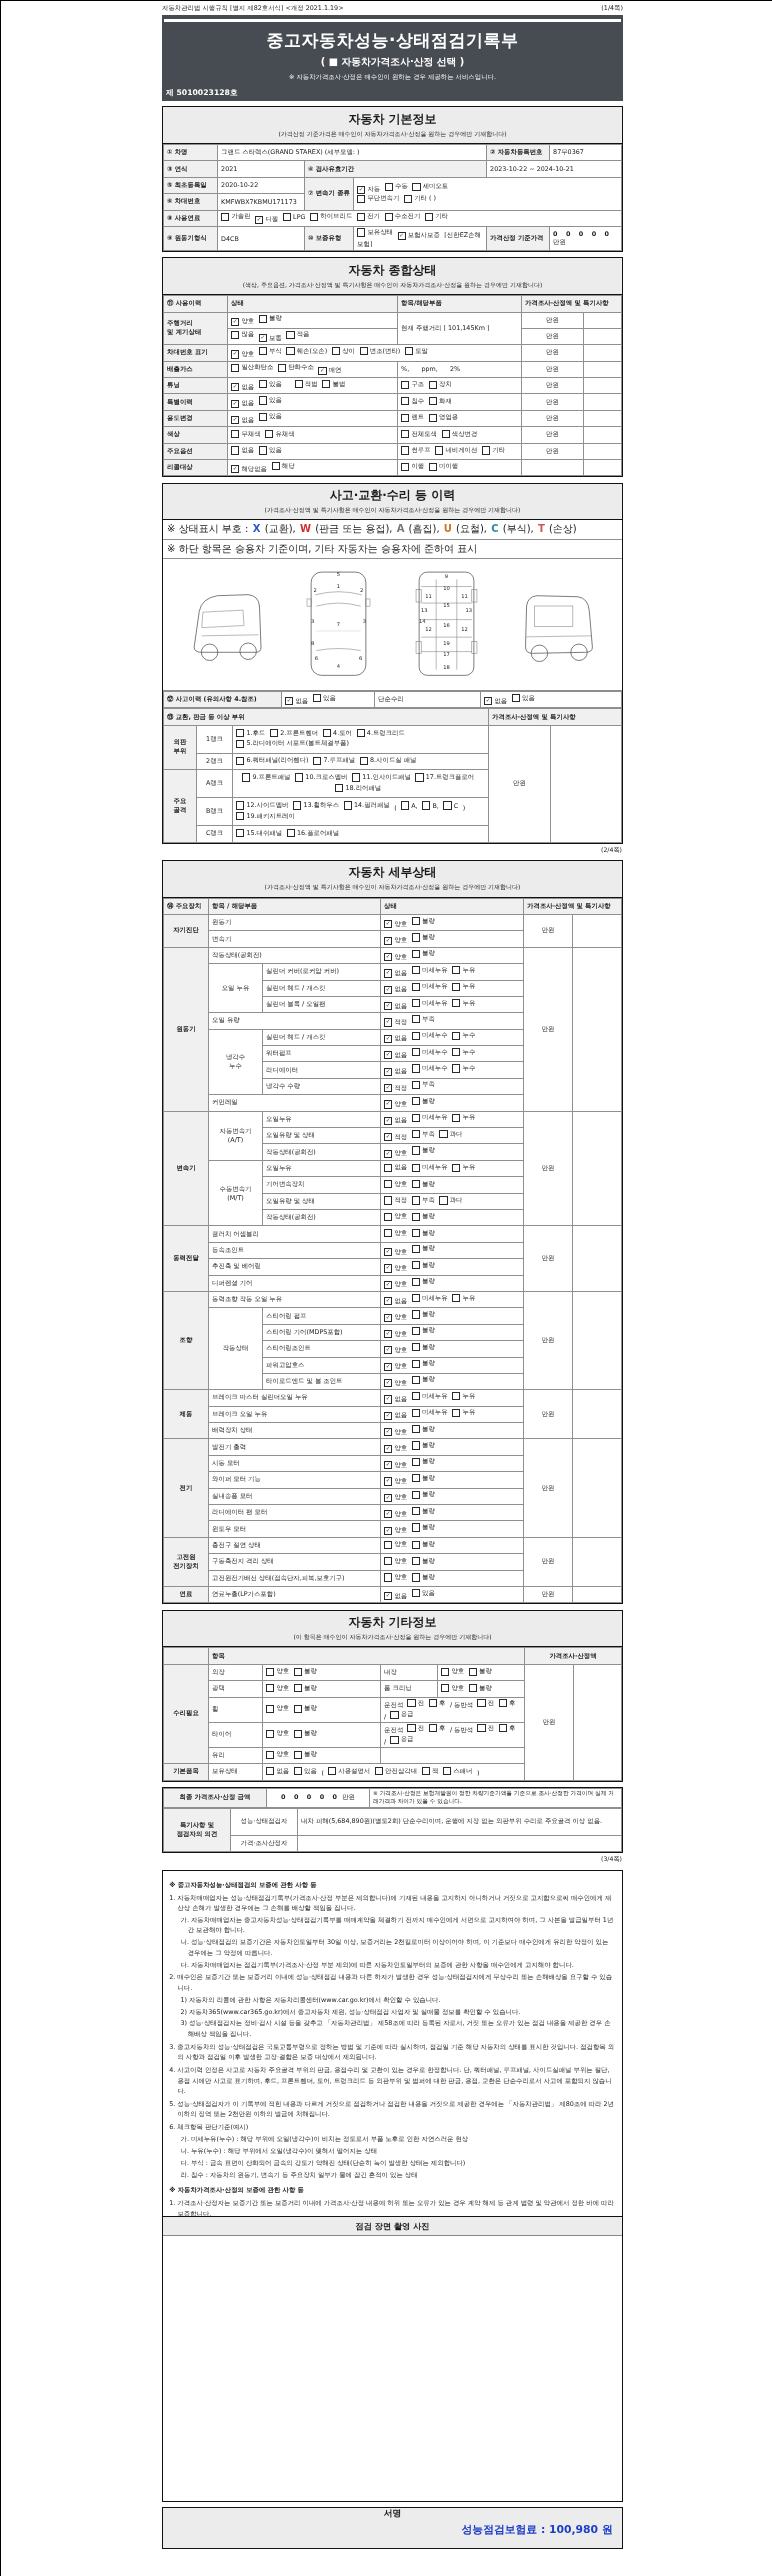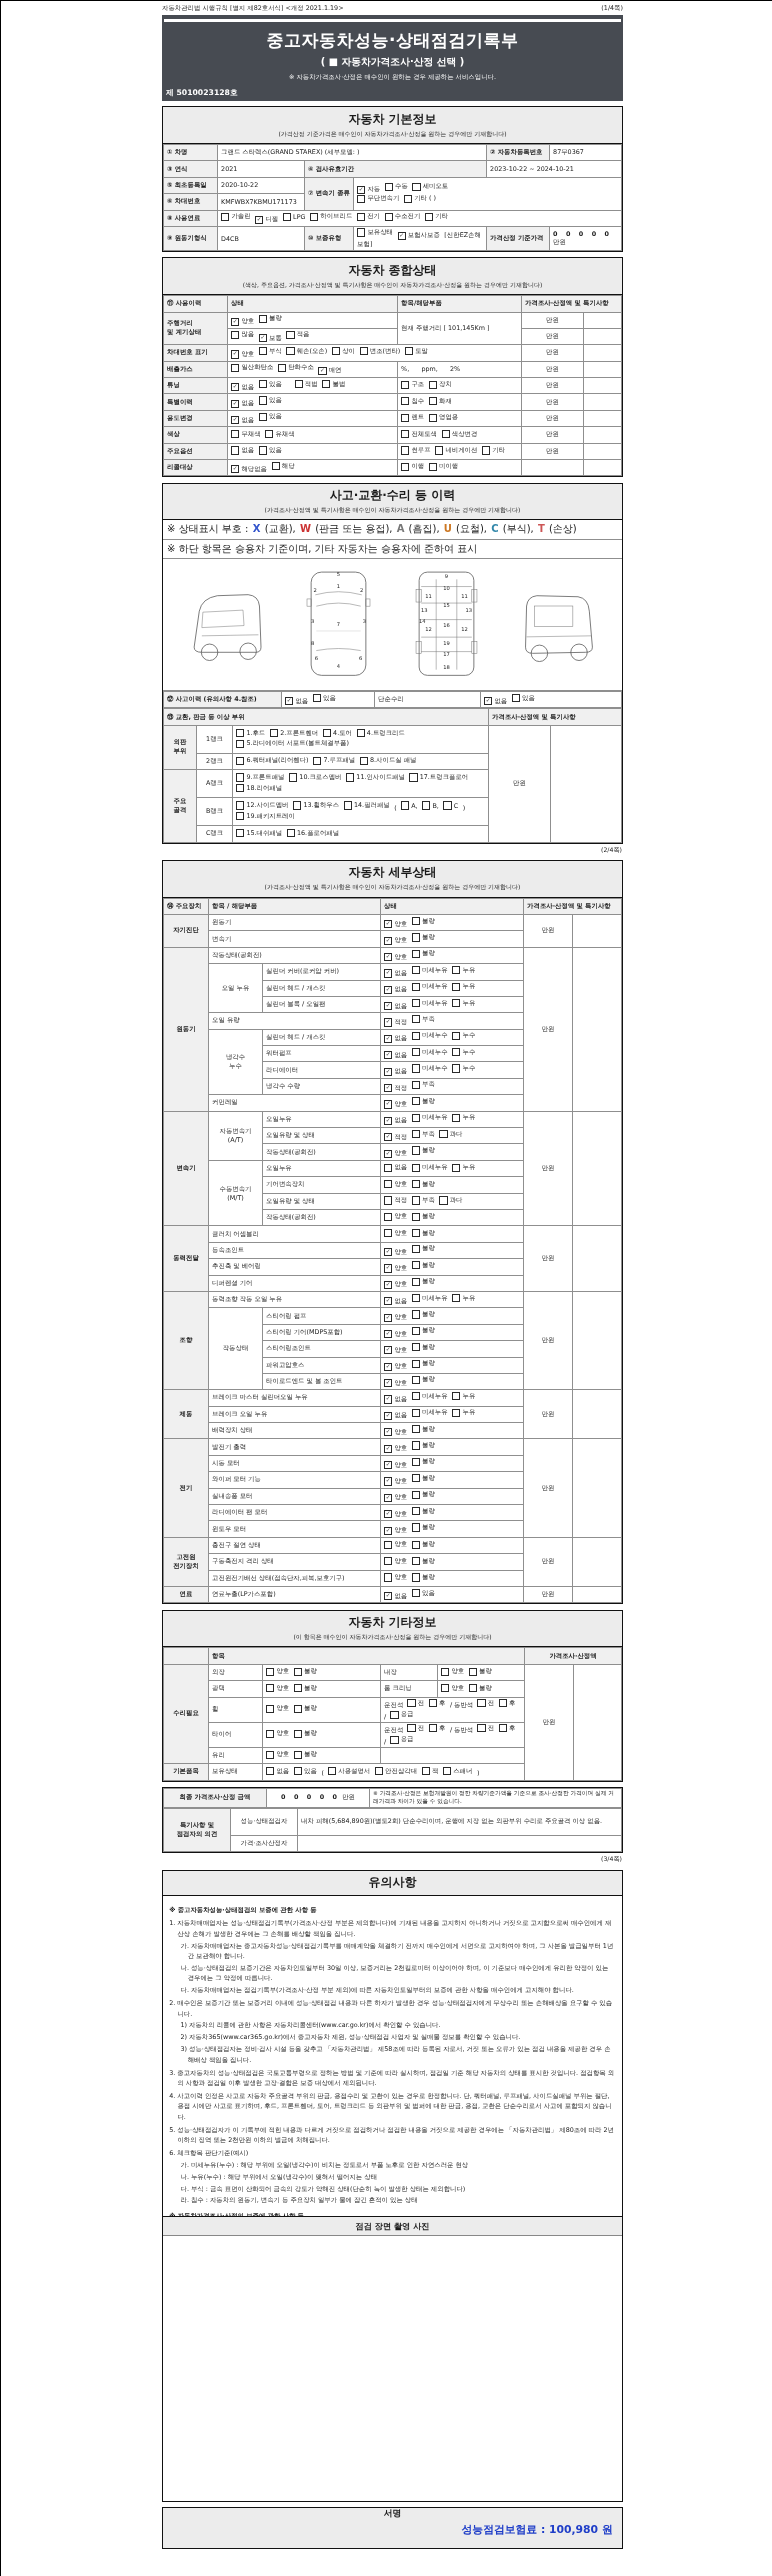--- a/index.html
+++ b/index.html
@@ -534,21 +534,21 @@
                   <span class="cb"></span>
                   <span>7.루프패널</span>
                 </span><span class="opt">
                   <span class="cb"></span>
                   <span>8.사이드실 패널</span>
                 </span></td>
             </tr>
             <tr>
               <td class="hd ctr" rowspan="3">주요<br>골격</td>
               <td class="ctr">A랭크</td>
-              <td style="height: 25px;"><span class="opt">
+              <td style="height: 25px; text-align: center;"><span class="opt">
                   <span class="cb"></span>
                   <span>9.프론트패널</span>
                 </span><span class="opt">
                   <span class="cb"></span>
                   <span>10.크로스멤버</span>
                 </span><span class="opt">
                   <span class="cb"></span>
                   <span>11.인사이드패널</span>
                 </span><span class="opt">
                   <span class="cb"></span>
@@ -1294,23 +1294,20 @@
         <tr>
           <td class="ctr">가격·조사산정자</td>
           <td></td>
         </tr>
       </tbody>
         </table>
     </div>
     <div class="pagemark">(3/4쪽)</div>
 
     <div class="sec">
-      <div class="sec-title">
-        <div class="h">유의사항</div>
-      </div>
       <div class="notices-body" id="notices-body">
           <div class="nt-h">※ 중고자동차성능·상태점검의 보증에 관한 사항 등</div>
           <div class="nt-p">1. 자동차매매업자는 성능·상태점검기록부(가격조사·산정 부분은 제외합니다)에 기재된 내용을 고지하지 아니하거나 거짓으로 고지함으로써 매수인에게 재산상 손해가 발생한 경우에는 그 손해를 배상할 책임을 집니다.</div>
           <div class="nt-s">가. 자동차매매업자는 중고자동차성능·상태점검기록부를 매매계약을 체결하기 전까지 매수인에게 서면으로 고지하여야 하며, 그 사본을 발급일부터 1년간 보관해야 합니다.</div>
           <div class="nt-s">나. 성능·상태점검의 보증기간은 자동차인도일부터 30일 이상, 보증거리는 2천킬로미터 이상이어야 하며, 이 기준보다 매수인에게 유리한 약정이 있는 경우에는 그 약정에 따릅니다.</div>
           <div class="nt-s">다. 자동차매매업자는 점검기록부(가격조사·산정 부분 제외)에 따른 자동차인도일부터의 보증에 관한 사항을 매수인에게 고지해야 합니다.</div>
           <div class="nt-p">2. 매수인은 보증기간 또는 보증거리 이내에 성능·상태점검 내용과 다른 하자가 발생한 경우 성능·상태점검자에게 무상수리 또는 손해배상을 요구할 수 있습니다.</div>
           <div class="nt-s">1) 자동차의 리콜에 관한 사항은 자동차리콜센터(www.car.go.kr)에서 확인할 수 있습니다.</div>
           <div class="nt-s">2) 자동차365(www.car365.go.kr)에서 중고자동차 제원, 성능·상태점검 사업자 및 실매물 정보를 확인할 수 있습니다.</div>
           <div class="nt-s">3) 성능·상태점검자는 정비·검사 시설 등을 갖추고 「자동차관리법」 제58조에 따라 등록된 자로서, 거짓 또는 오류가 있는 점검 내용을 제공한 경우 손해배상 책임을 집니다.</div>

